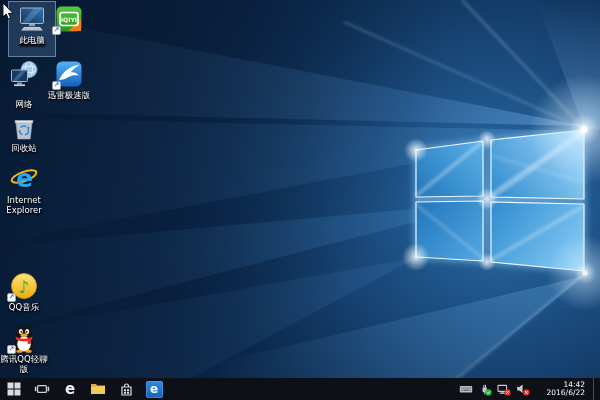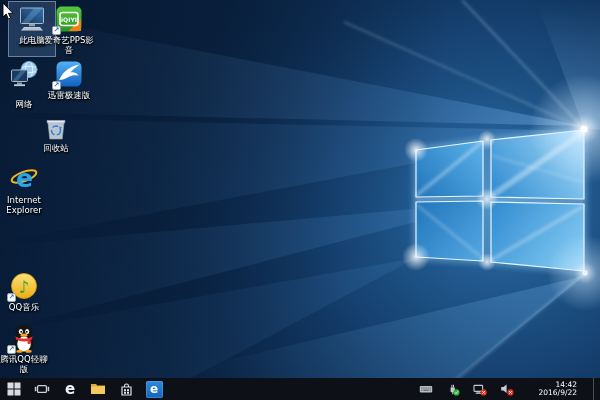--- a/index.html
+++ b/index.html
@@ -14,21 +14,21 @@
   .badge{position:absolute;left:-2px;bottom:-1px;width:9px;height:9px;background:#fff;border:1px solid #97a1ab;border-radius:2px;box-sizing:border-box;
          display:flex;align-items:center;justify-content:center;font-size:7px;font-weight:bold;color:#2366c0;line-height:1;}
   .lbl{margin-top:2px;width:52px;text-align:center;font-size:8.5px;line-height:9.5px;color:#fff;
        text-shadow:0 1px 2px #000,1px 1px 2px rgba(0,0,0,.95);word-break:break-word;}
   
   .taskbar{position:absolute;left:0;bottom:0;width:600px;height:22px;background:#0d1017;display:flex;align-items:stretch;z-index:5;}
   .tb-btn{width:28px;display:flex;align-items:center;justify-content:center;flex:none;}
   .edge-e{font-size:15px;font-weight:bold;color:#edf1f6;line-height:1;}
   .e-tile{width:17px;height:17px;border-radius:2px;background:linear-gradient(#2e8ae0,#1663b8);box-shadow:0 0 0 1px rgba(120,180,240,.35) inset;
           display:flex;align-items:center;justify-content:center;font-size:12px;font-weight:bold;color:#fff;line-height:1;}
-  .tray{margin-left:auto;display:flex;align-items:center;gap:13px;padding-right:1px;}
+  .tray{margin-left:auto;display:flex;align-items:center;gap:5px;padding-right:1px;}
   .tray-ic{width:14px;height:14px;flex:none;}
   .clock{width:46px;text-align:right;color:#fff;font-size:7.5px;line-height:8.5px;margin:0 3px 0 4px;}
   .show-desktop{width:5px;height:100%;border-left:1px solid rgba(255,255,255,.25);flex:none;}
   .cursor{position:absolute;left:2px;top:2px;z-index:9;}
 </style>
 </head>
 <body>
 
 <div class="screen">
 
@@ -183,21 +183,20 @@
               <stop offset="1" stop-color="#2a9423"></stop>
             </linearGradient>
           </defs>
         <rect x="2.5" y="2.5" width="25" height="25" rx="5" fill="url(#iqg)"></rect>
         <polygon points="27,14.5 27,27 14.5,27" fill="#ef7d18"></polygon>
         <rect x="6" y="8.5" width="18" height="13" rx="2.5" fill="none" stroke="#ffffff" stroke-width="1.6"></rect>
         <text x="15" y="17.5" font-size="6" font-weight="bold" fill="#ffffff" text-anchor="middle">iQIYI</text>
       </svg>
       <div class="badge">↗</div>
     </div>
-    <div class="lbl">爱奇艺PPS影音</div>
   </div>
 
   <div class="cell" style="left:1px;top:57px;gap:9px;">
     <div class="art-wrap">
       <svg width="30" height="30" viewBox="0 0 30 30">
         <circle cx="20" cy="10.5" r="8" fill="#9ccbee"></circle>
         <ellipse cx="20" cy="10.5" rx="3.6" ry="8" fill="none" stroke="#ffffff" stroke-width="0.8" opacity="0.85"></ellipse>
         <ellipse cx="20" cy="10.5" rx="8" ry="3.2" fill="none" stroke="#ffffff" stroke-width="0.8" opacity="0.85"></ellipse>
         <circle cx="20" cy="10.5" r="8" fill="none" stroke="#5f9fd0" stroke-width="0.8"></circle>
         <rect x="2.5" y="11" width="16" height="11.5" rx="1" fill="#173962" stroke="#a8bac8" stroke-width="1"></rect>
@@ -219,21 +218,21 @@
             </linearGradient>
           </defs>
         <rect x="2.5" y="2.5" width="25" height="25" rx="5.5" fill="url(#xlg)"></rect>
         <path d="M5,21 C9,13 14,8 25.5,5.5 C20,9.5 18,11.5 16.5,13.5 C20,12.8 22.5,14 24.5,16.5 C20.5,15.8 17.5,16.3 14.5,18 C11.5,19.8 8,21 5,21 Z" fill="#ffffff"></path>
       </svg>
       <div class="badge">↗</div>
     </div>
     <div class="lbl">迅雷极速版</div>
   </div>
 
-  <div class="cell" style="left:1px;top:110px;padding-left:32px;">
+  <div class="cell" style="left:1px;top:110px;">
     <div class="art-wrap">
       <svg width="30" height="30" viewBox="0 0 30 30">
         <path d="M6,8.5 L24,8.5 L23.6,11 L6.4,11 Z" fill="#e4eaf0" stroke="#aab6c2" stroke-width="0.6"></path>
         <polygon points="7,11 23,11 21.2,27 8.8,27" fill="#ccd5de" opacity="0.92" stroke="#a8b4c0" stroke-width="0.6"></polygon>
         <line x1="11" y1="12" x2="11.4" y2="26" stroke="#b6c1cb" stroke-width="1"></line>
         <line x1="15" y1="12" x2="15" y2="26" stroke="#b6c1cb" stroke-width="1"></line>
         <line x1="19" y1="12" x2="18.6" y2="26" stroke="#b6c1cb" stroke-width="1"></line>
         <circle cx="15" cy="18.5" r="4.5" fill="none" stroke="#2f7fd6" stroke-width="1.4" stroke-dasharray="6 2.5"></circle>
         <polygon points="18.2,14.6 21,15.6 18.8,17.4" fill="#2f7fd6"></polygon>
       </svg>
@@ -362,19 +361,19 @@
         <circle cx="10.6" cy="10.4" r="3.1" fill="#e23222"></circle>
         <path d="M9.3,9.1 L11.9,11.7 M11.9,9.1 L9.3,11.7" stroke="#ffffff" stroke-width="0.9"></path>
       </svg>
       <svg class="tray-ic" viewBox="0 0 14 14">
         <polygon points="1.2,5 3.4,5 6.6,2.4 6.6,11 3.4,8.4 1.2,8.4" fill="#c6cad2"></polygon>
         <circle cx="10.4" cy="10.4" r="3.1" fill="#e23222"></circle>
         <path d="M9.1,9.1 L11.7,11.7 M11.7,9.1 L9.1,11.7" stroke="#ffffff" stroke-width="0.9"></path>
       </svg>
       <div class="clock">
         <div>14:42</div>
-        <div>2016/9/22</div>
+        <div>2016/6/22</div>
       </div>
       <div class="show-desktop"></div>
     </div>
   </div>
 
 </div>
 
 </body></html>

